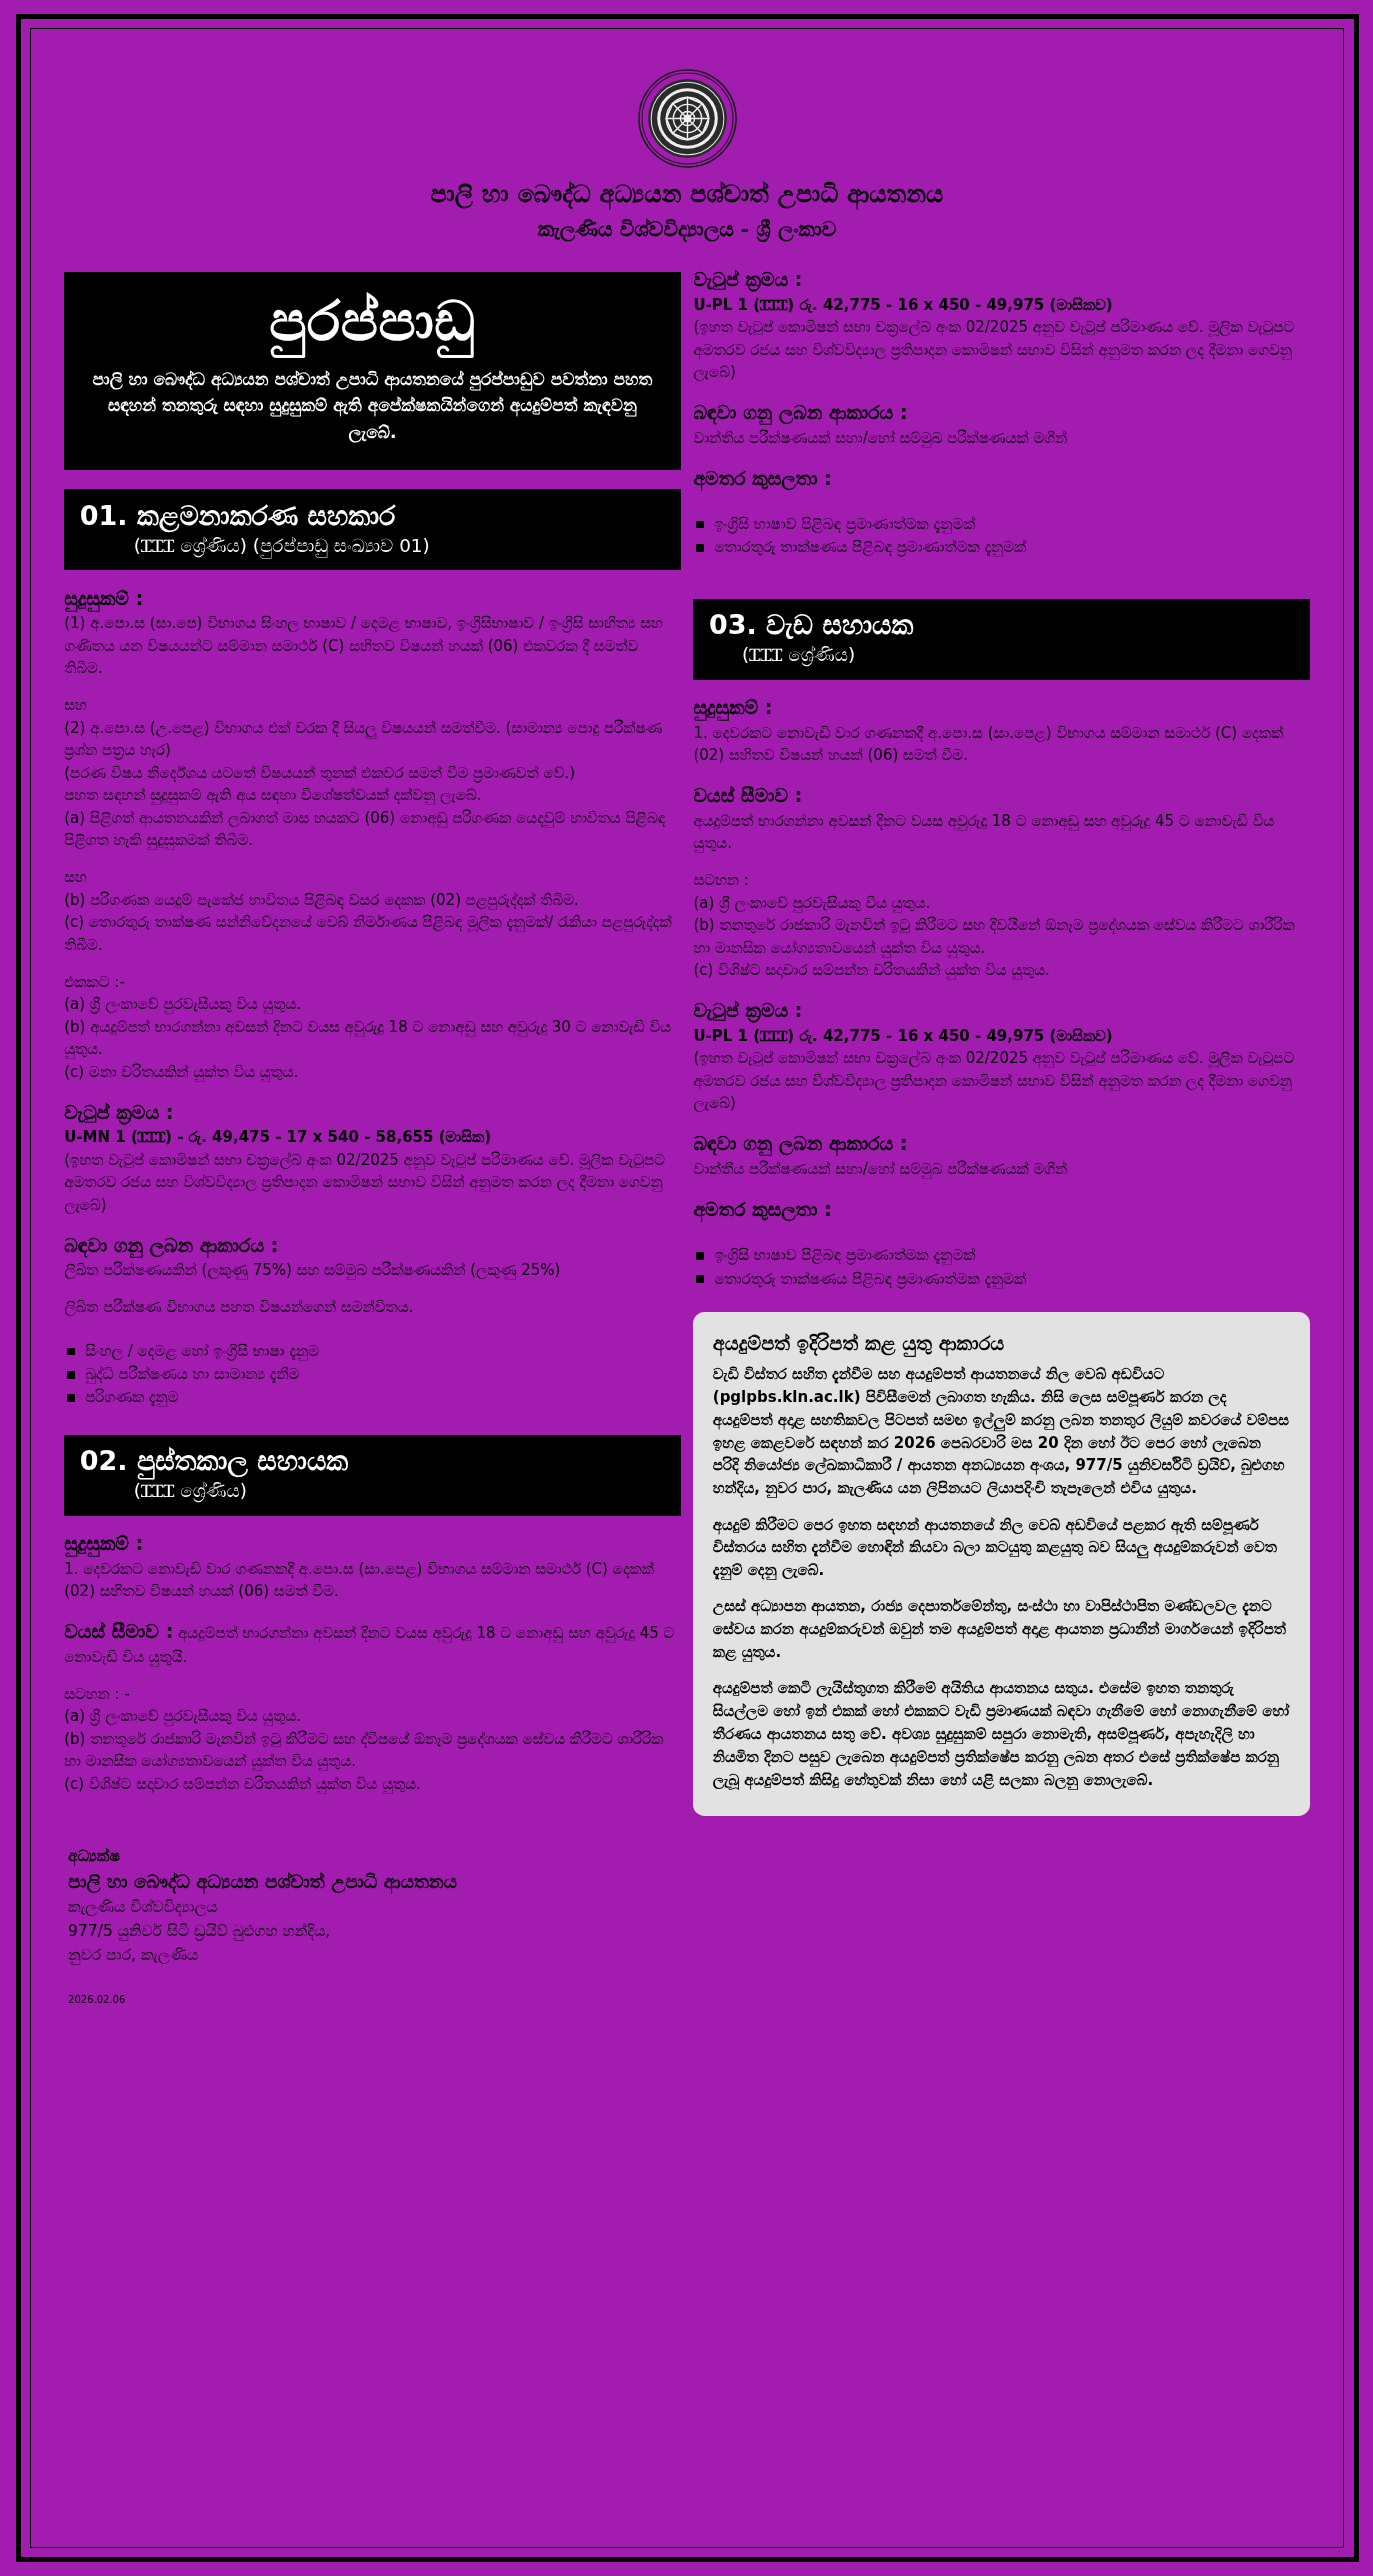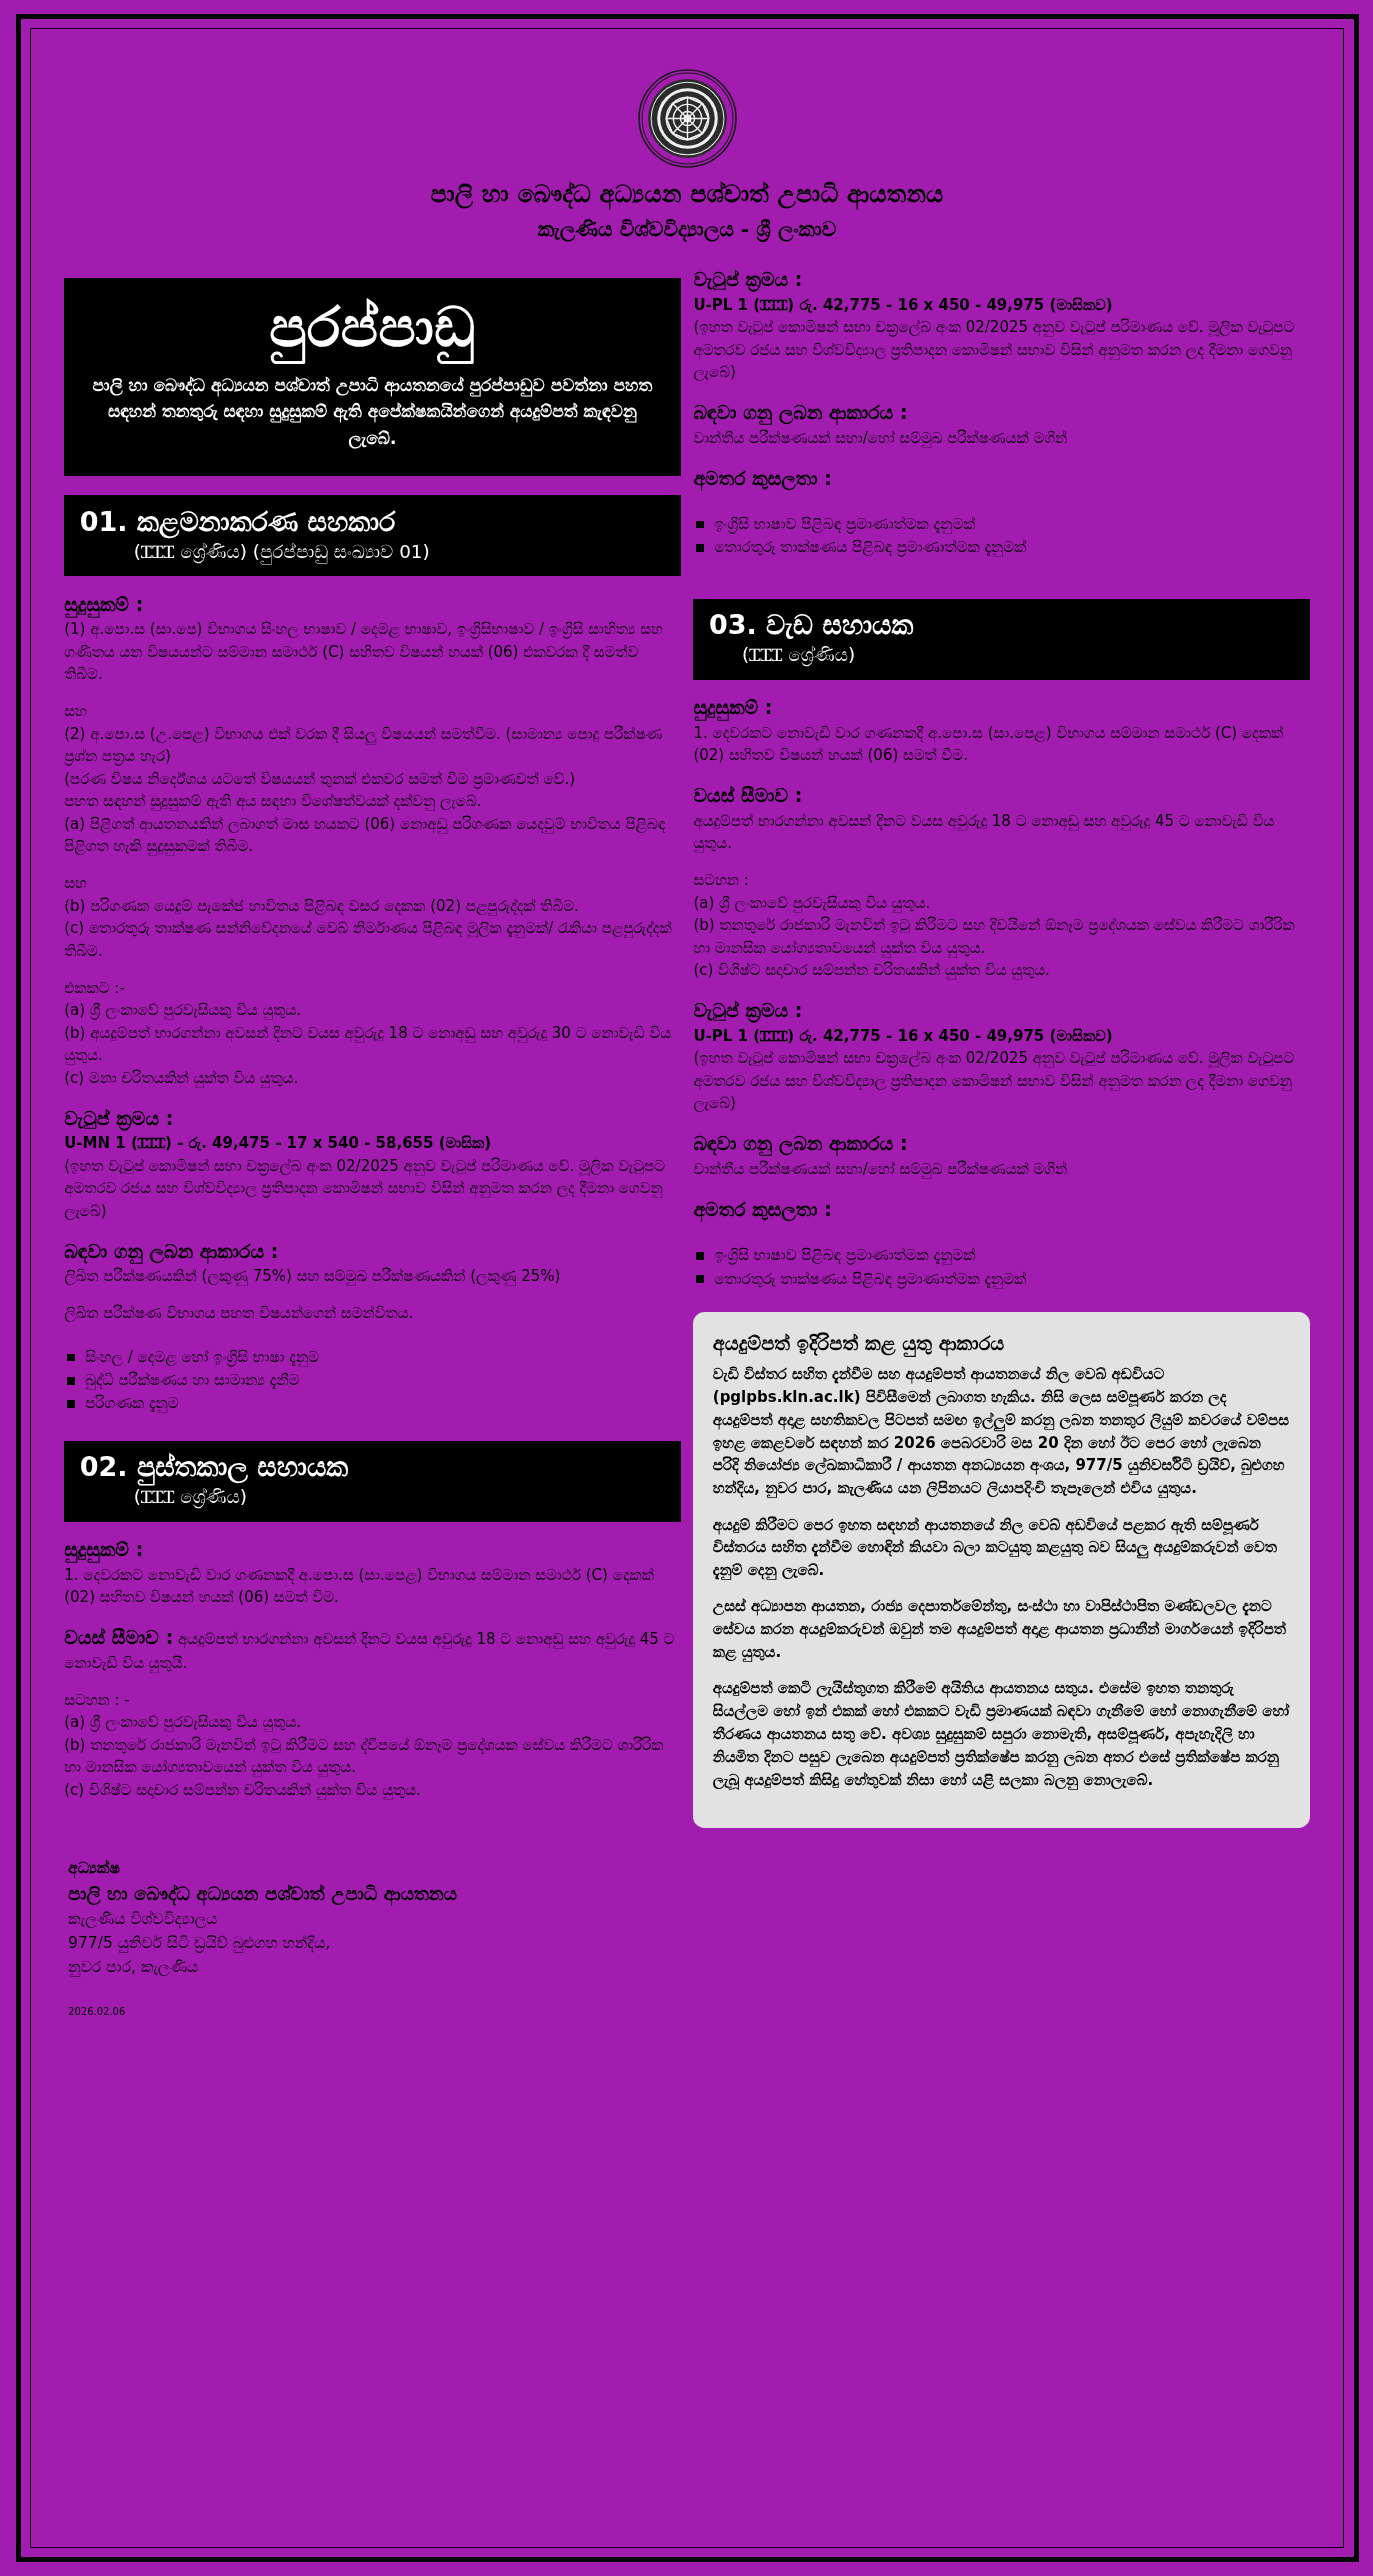--- a/index.html
+++ b/index.html
@@ -101,21 +101,21 @@
     margin-top:21px;
   }
   .panel-title{
     font-size:19.4px;font-weight:bold;color:#000;
     line-height:1.35;margin-bottom:5.8px;
   }
   .panel p{
     font-size:15px;line-height:1.52;color:#000;
     margin:0 0 13.6px 0;font-weight:bold;
   }
-  .panel p:last-child{margin-bottom:16px;}
+  .panel p:last-child{margin-bottom:4px;}
 
   
   .footer{margin-top:29px;padding-left:3.9px;}
   .footer .role{font-size:15.5px;font-weight:bold;line-height:1.5;}
   .footer .org{font-size:18.4px;font-weight:bold;line-height:1.45;}
   .footer .addr{font-size:15.5px;line-height:1.55;}
   .footer .date{font-size:10px;line-height:1.5;margin-top:25px;}
   .spacer{flex:1 1 auto;}
 </style>
 </head>

